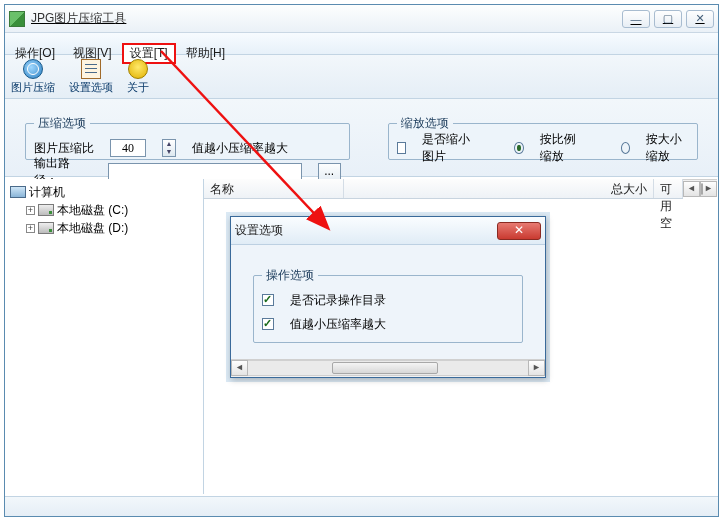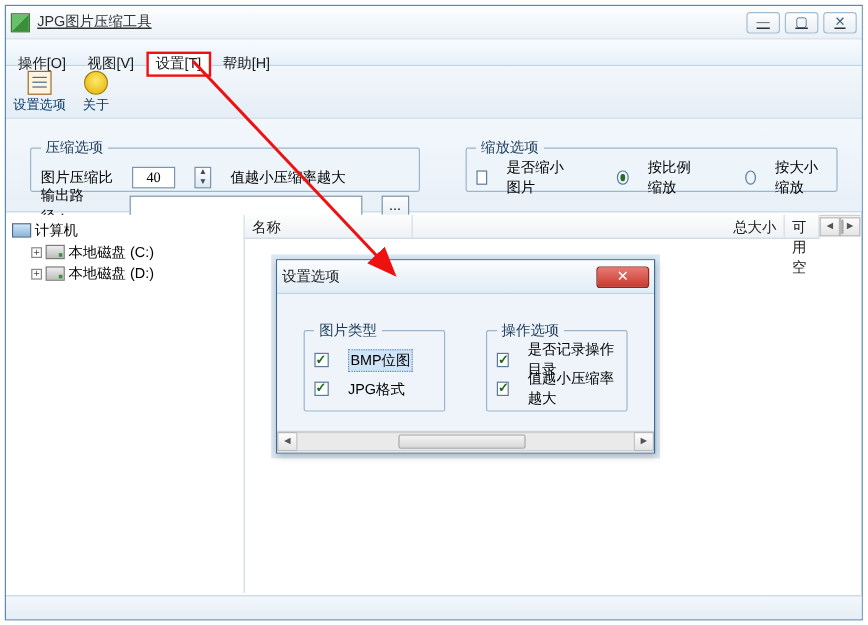--- a/index.html
+++ b/index.html
@@ -95,20 +95,24 @@
 
   <div class="menubar">
     <div class="menuitem">操作[O]</div>
     <div class="menuitem">视图[V]</div>
     <div class="menuitem hl">设置[T]</div>
     <div class="menuitem">帮助[H]</div>
   </div>
 
   <div class="toolbar">
     <div class="toolbtn">
+      <div class="ic ic-compress"></div>
+      <div class="lbl">图片压缩</div>
+    </div>
+    <div class="toolbtn">
       <div class="ic ic-settings"></div>
       <div class="lbl">设置选项</div>
     </div>
     <div class="toolbtn">
       <div class="ic ic-about"></div>
       <div class="lbl">关于</div>
     </div>
   </div>
 
   <div class="panels">
@@ -184,31 +188,20 @@
   <div class="status"></div>
 
   <div class="dialog">
     <div class="dlg-title">
       <div class="app-icon" style="transform:scale(.85)"></div>
       <div class="t">设置选项</div>
       <div class="dlg-close">✕</div>
     </div>
     <div class="dlg-body">
       <fieldset class="grp">
-        <legend>图片类型</legend>
-        <div class="row">
-            <span class="check on"></span>
-            <span class="sel">BMP位图</span>
-          </div>
-        <div class="row">
-            <span class="check on"></span>
-            <span>JPG格式</span>
-          </div>
-      </fieldset>
-      <fieldset class="grp">
         <legend>操作选项</legend>
         <div class="row">
             <span class="check on"></span>
             <span>是否记录操作目录</span>
           </div>
         <div class="row">
             <span class="check on"></span>
             <span>值越小压缩率越大</span>
           </div>
       </fieldset>

